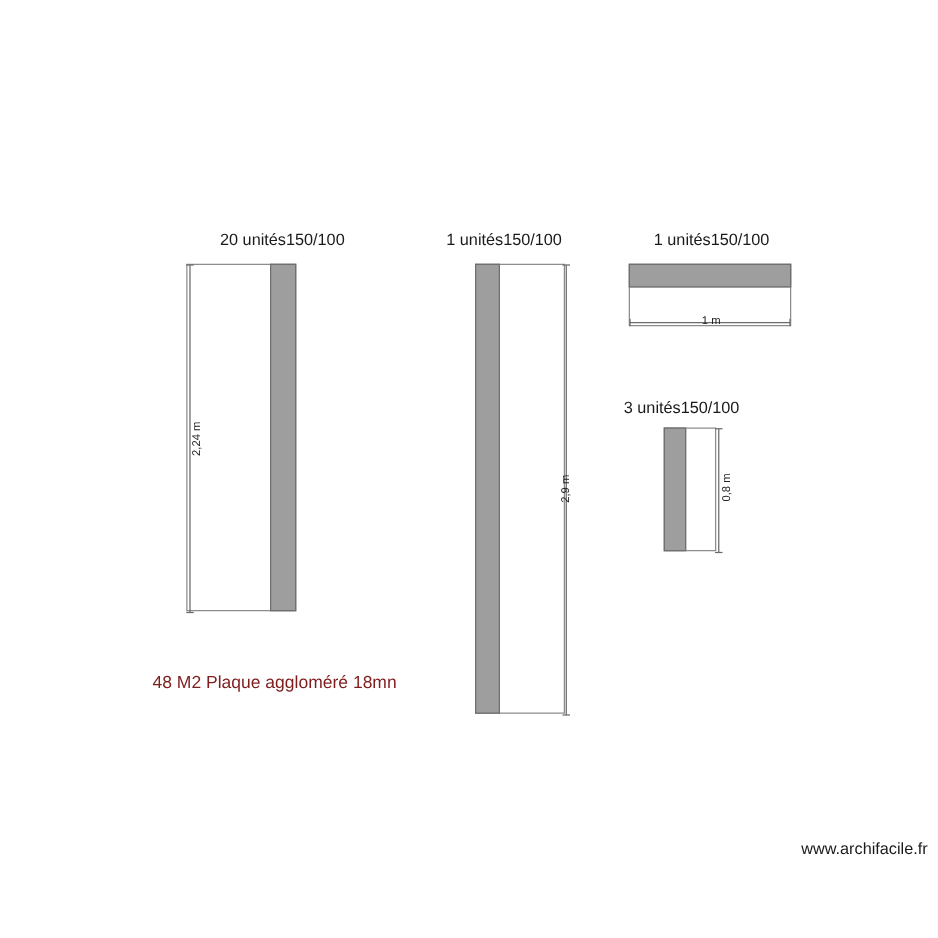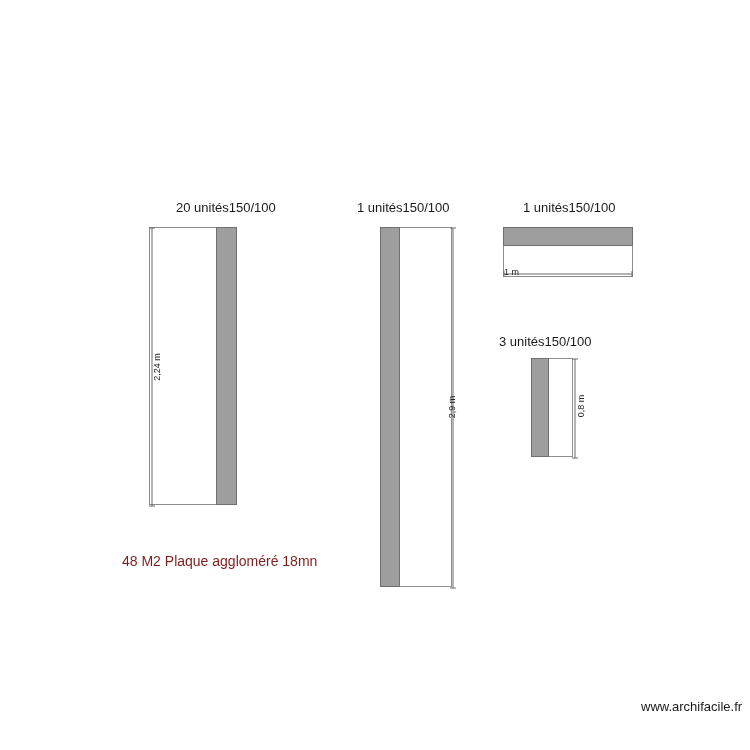--- a/index.html
+++ b/index.html
@@ -11,21 +11,21 @@
     height: 750px;
     background: #ffffff;
     font-family: "Liberation Sans", sans-serif;
     position: relative;
     overflow: hidden;
     color: #000000;
   }
   .stage {
     position: absolute;
     left: 0;
-    top: 16px;
+    top: 0;
     width: 750px;
     height: 526px;
     text-decoration: underline;
   }
   .label {
     position: absolute;
     font-size: 13px;
     color: #1a1a1a;
     white-space: nowrap;
     line-height: 1.1;
@@ -104,31 +104,31 @@
   <div class="label" style="left:523px; top:185px;">1 unités150/100</div>
 
   <div class="outline" style="left:503px; top:211px; width:130px; height:50px;"></div>
   <div class="panel" style="left:503px; top:211px; width:130px; height:19px;"></div>
 
   <svg class="dimline" style="left:500px; top:250px;" width="138" height="14">
     <line x1="4" y1="8" x2="132" y2="8"></line>
     <line x1="4" y1="5" x2="4" y2="11"></line>
     <line x1="132" y1="5" x2="132" y2="11"></line>
   </svg>
-  <div class="dim-label" style="left:504px; top:251px; width:130px; ">1 m</div>
+  <div class="dim-label" style="left:504px; top:251px; width:130px; text-align:center;">1 m</div>
 
   <div class="label" style="left:499px; top:319px;">3 unités150/100</div>
 
   <div class="outline" style="left:531px; top:342px; width:42px; height:99px;"></div>
   <div class="panel" style="left:531px; top:342px; width:18px; height:99px;"></div>
 
   <svg class="dimline" style="left:569px; top:339px;" width="14" height="107">
     <line x1="6" y1="4" x2="6" y2="103"></line>
     <line x1="3" y1="4" x2="9" y2="4"></line>
     <line x1="3" y1="103" x2="9" y2="103"></line>
   </svg>
   <div class="dim-label rot-90" style="left:556px; top:385px; width:50px; text-align:center;">0,8 m</div>
 
   <div class="caption" style="left:122px; top:537px;">48 M2 Plaque aggloméré 18mn</div>
 
-  <div class="credit" style="left:641px; top:671px;margin-top:12px;">www.archifacile.fr</div>
+  <div class="credit" style="left:641px; top:671px;">www.archifacile.fr</div>
 
 </div>
 
 </body></html>

